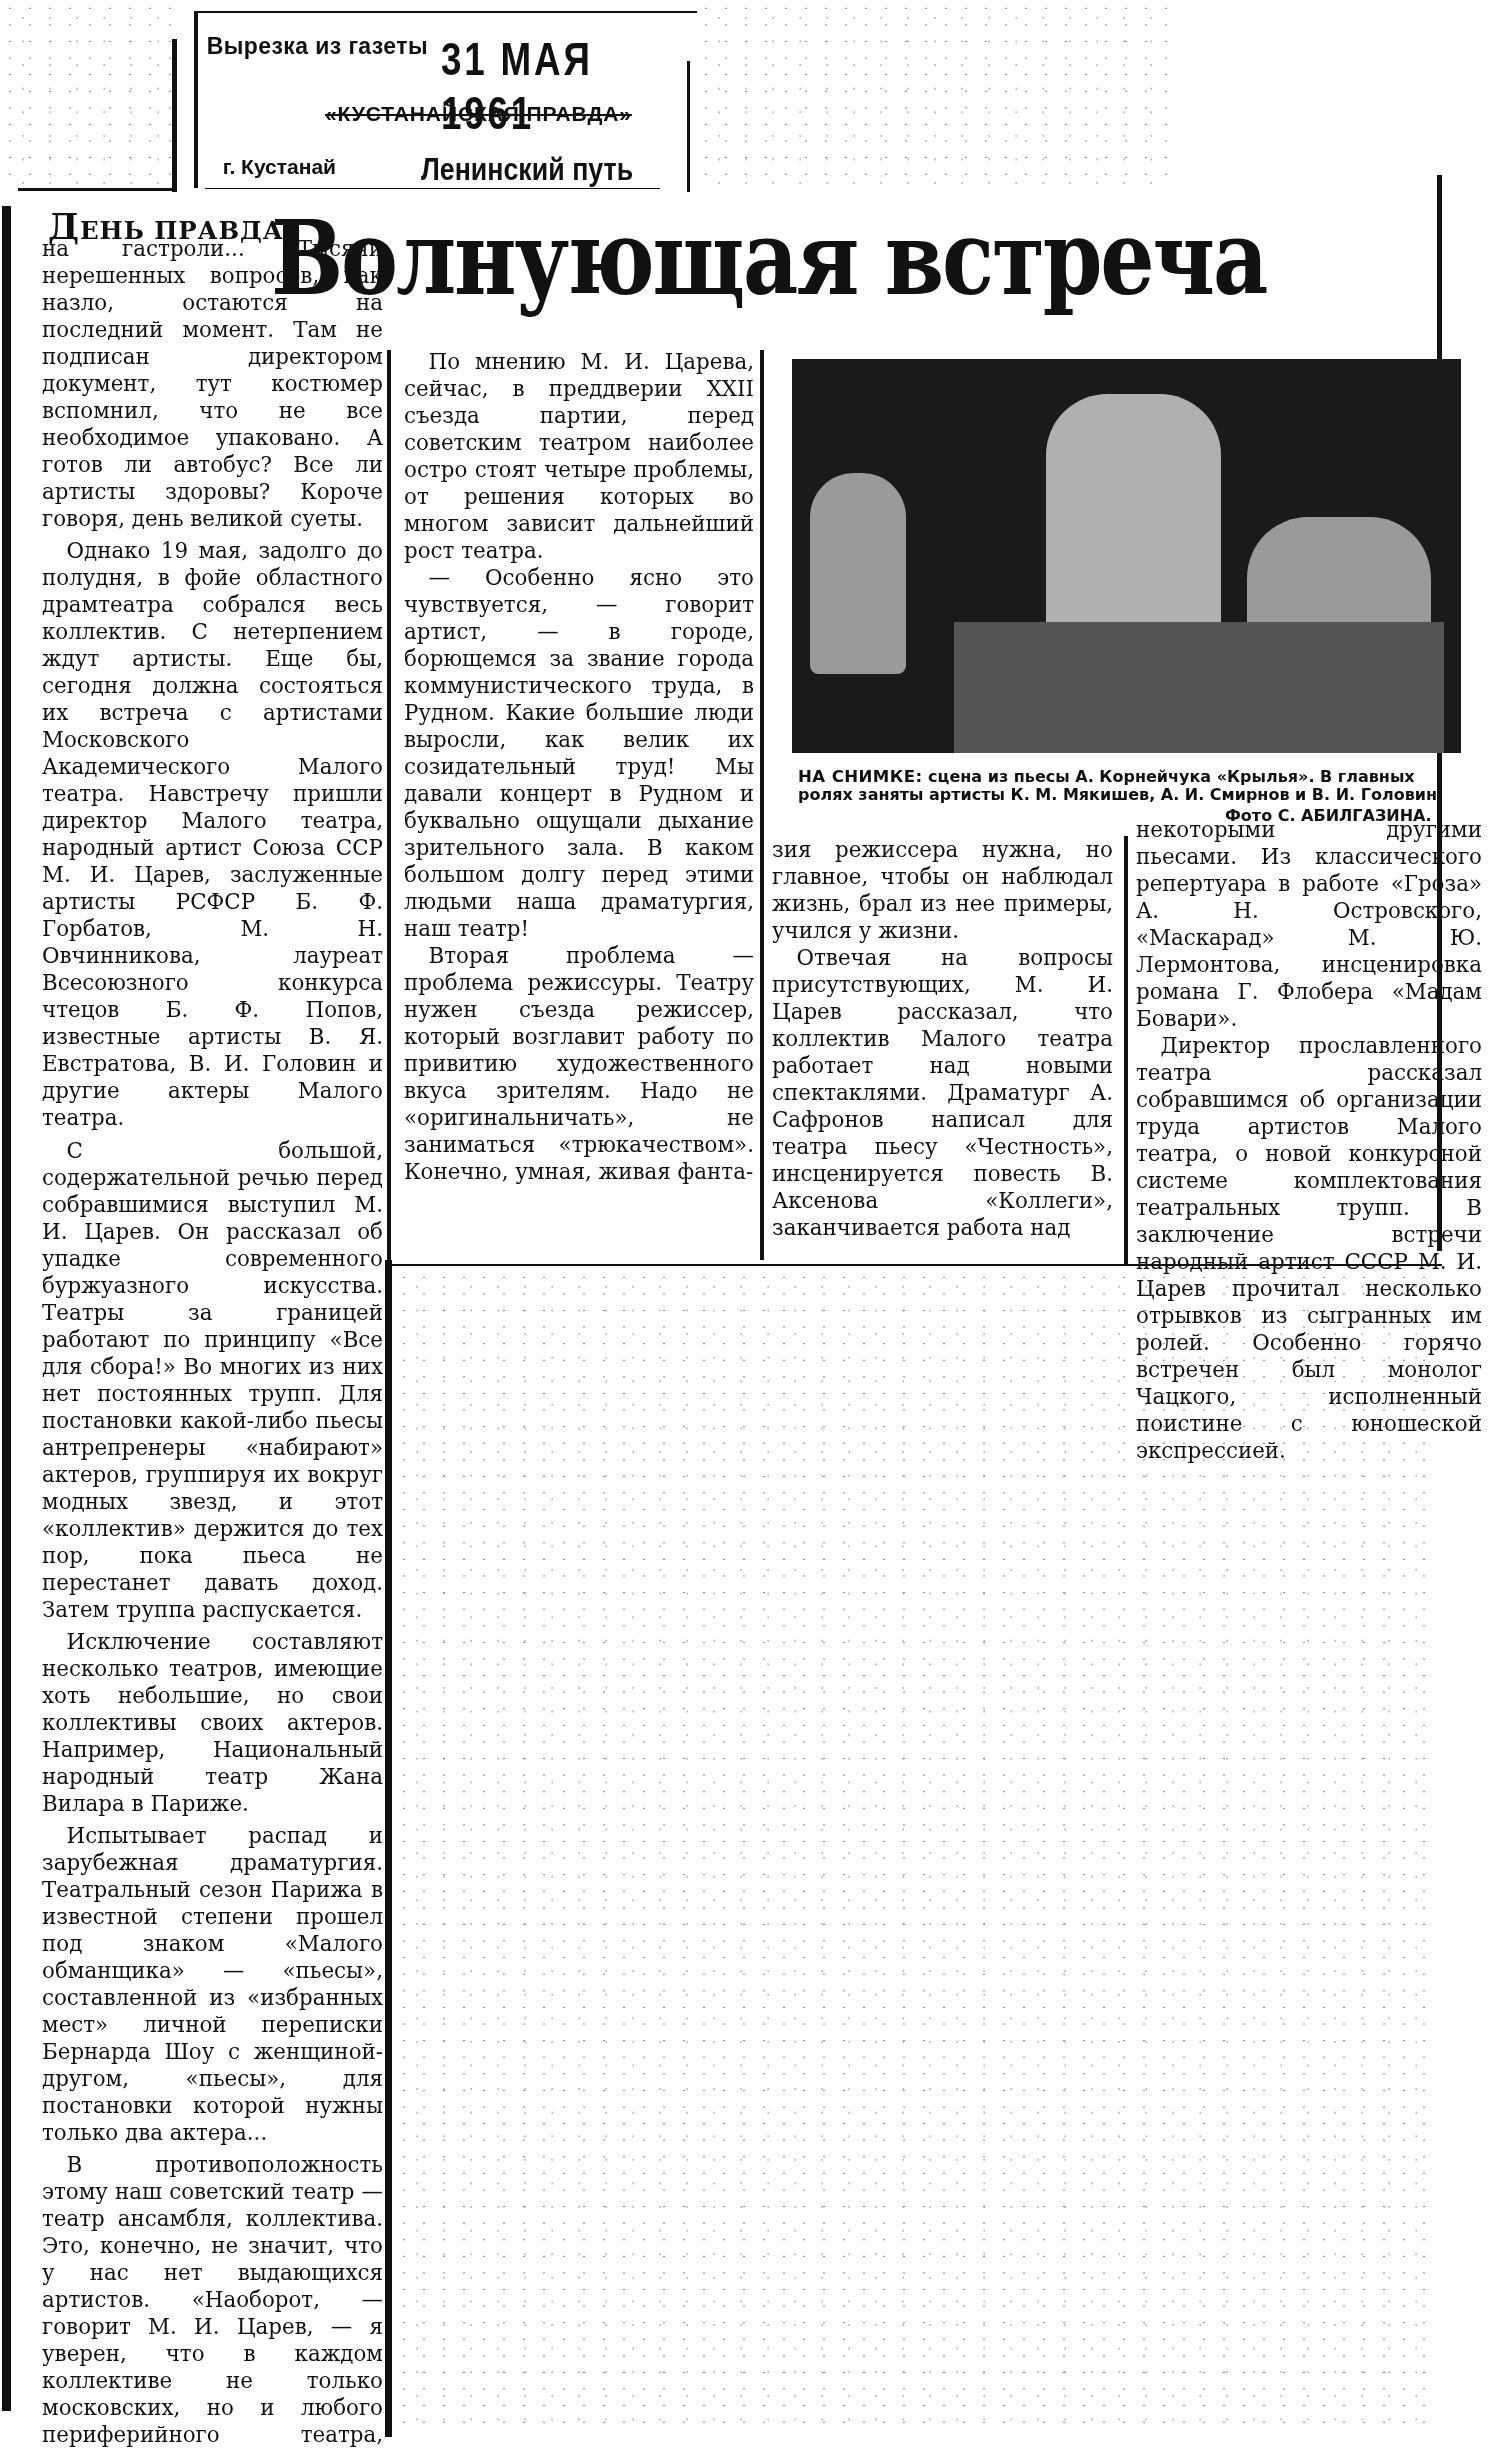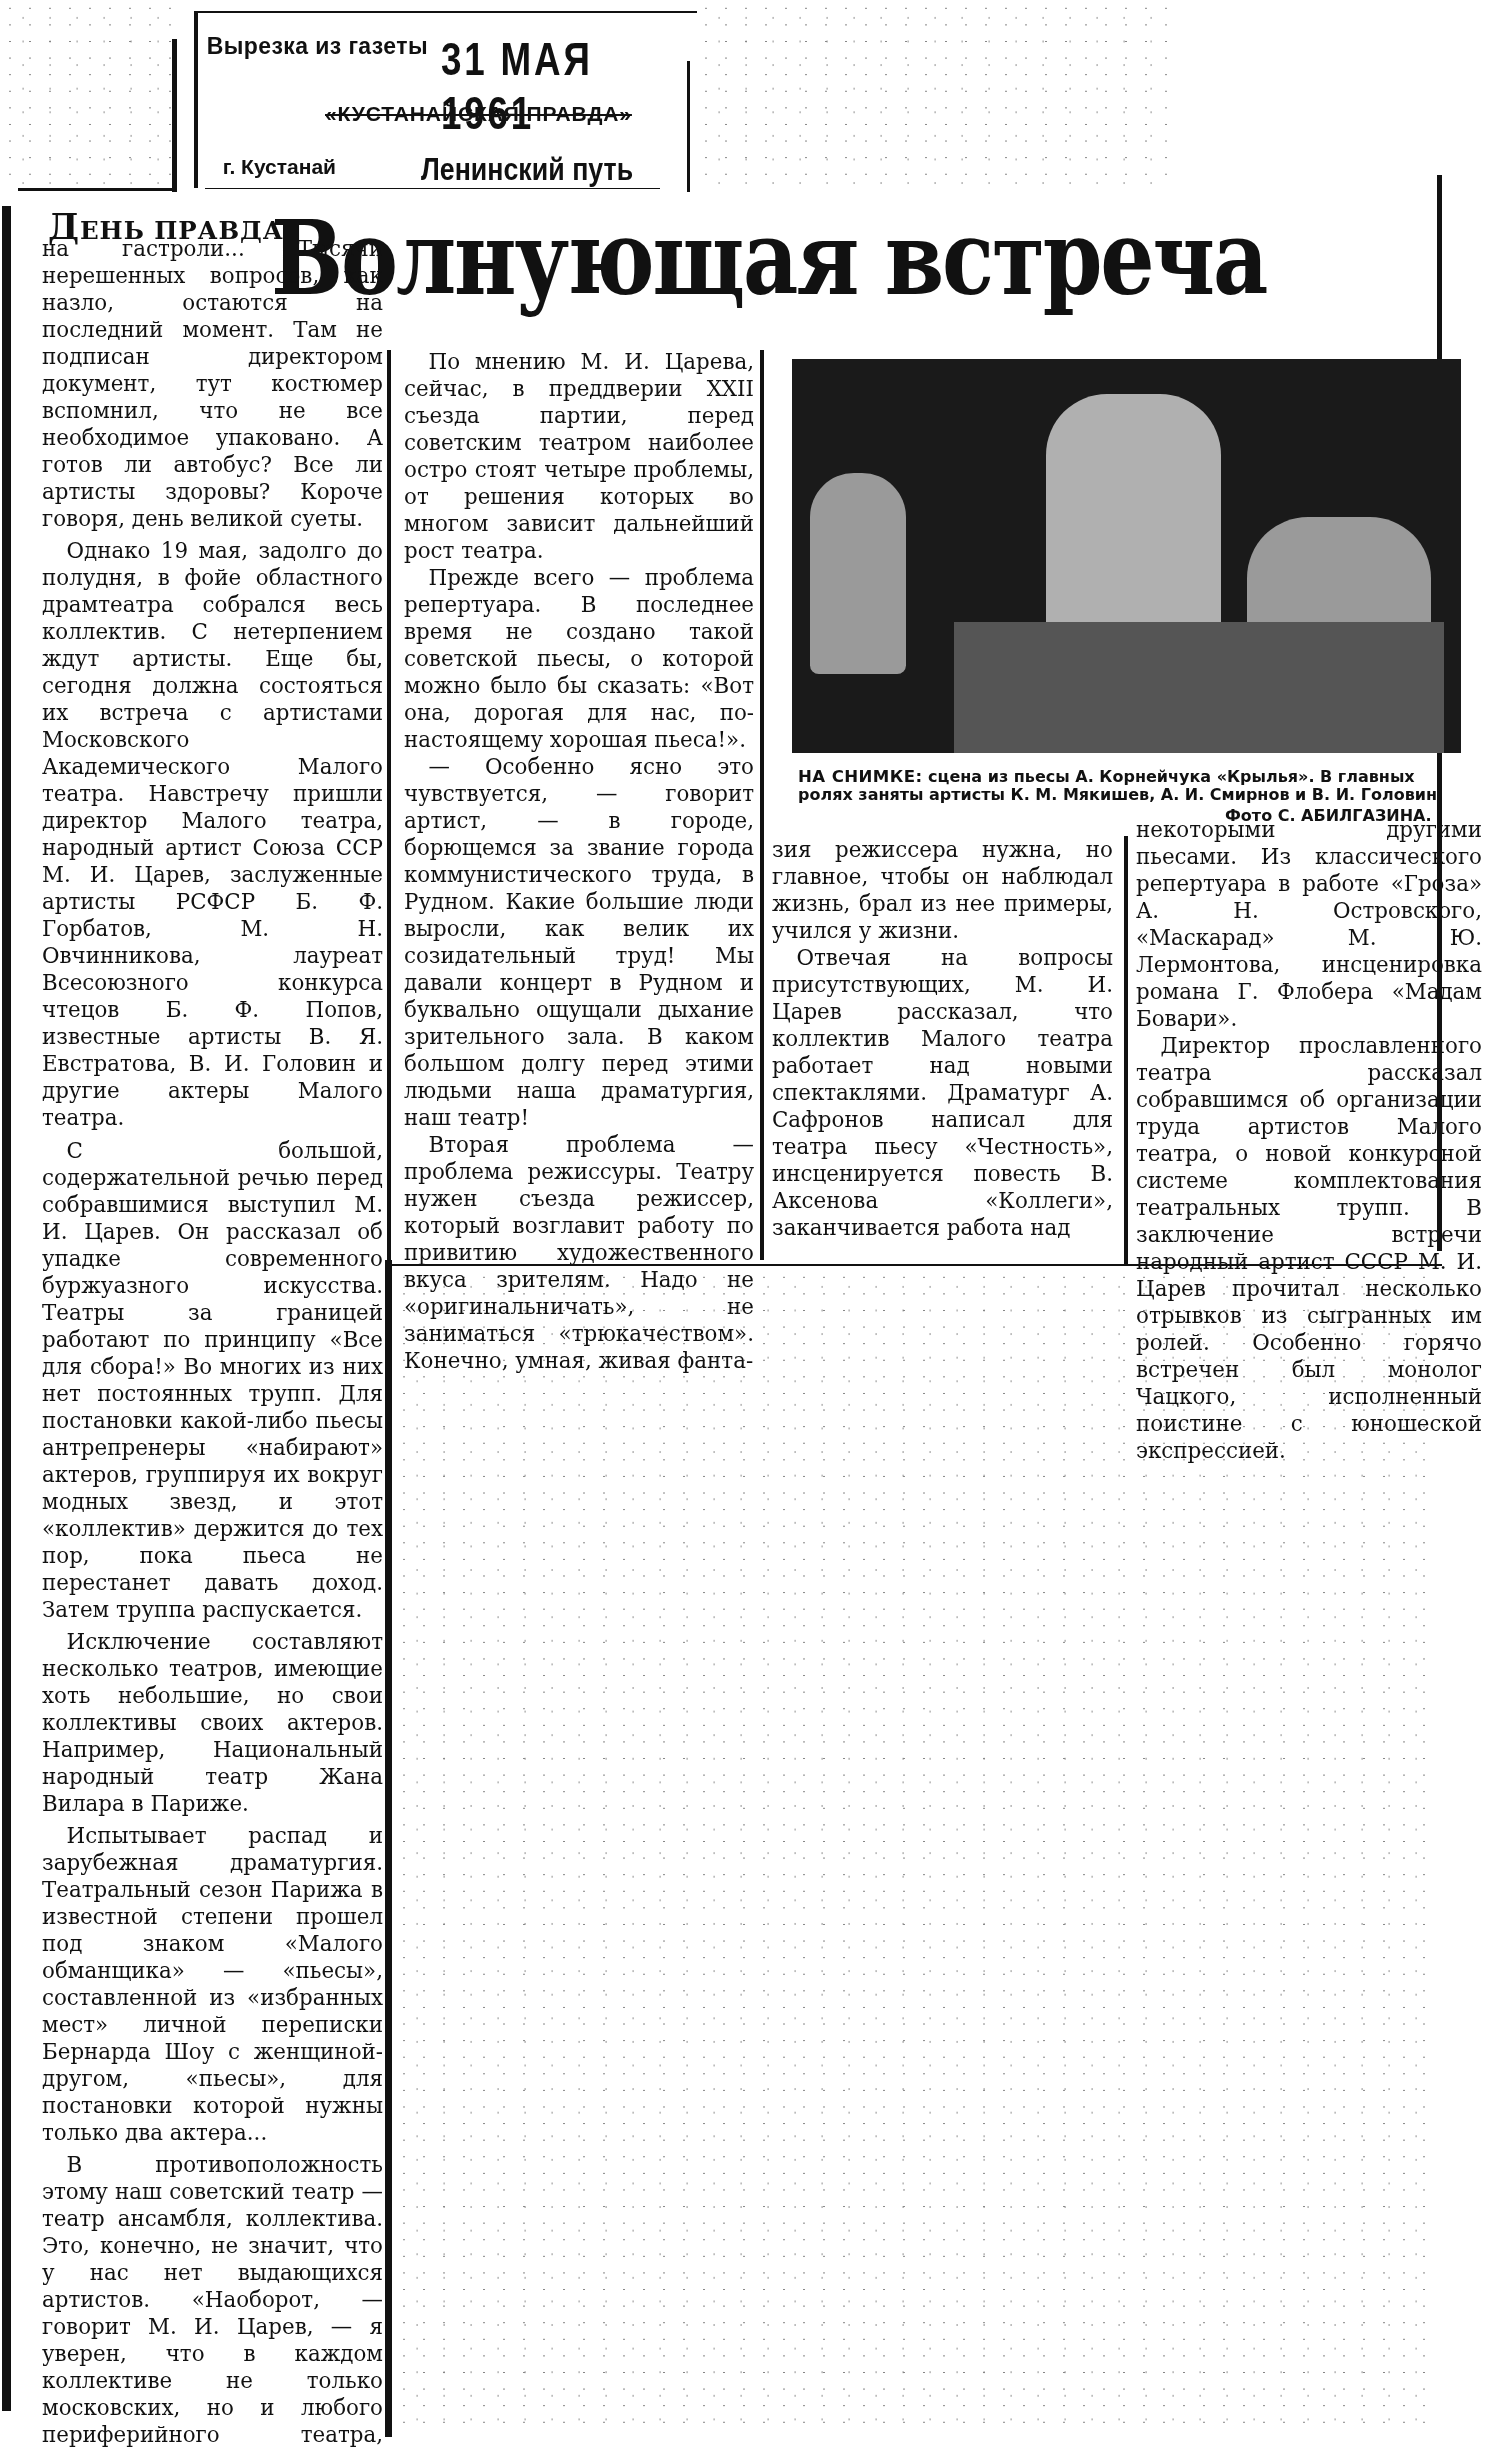--- a/index.html
+++ b/index.html
@@ -84,21 +84,20 @@
   <p>Испытывает распад и зарубежная драматургия. Театральный сезон Парижа в известной степени прошел под знаком «Малого обманщика» — «пьесы», составленной из «избранных мест» личной переписки Бернарда Шоу с женщиной-другом, «пьесы», для постановки которой нужны только два актера...</p>
   <div class="gap"></div>
   <p>В противоположность этому наш советский театр — театр ансамбля, коллектива. Это, конечно, не значит, что у нас нет выдающихся артистов. «Наоборот, — говорит М. И. Царев, — я уверен, что в каждом коллективе не только московских, но и любого периферийного театра, имеются и ансамбли, и очень хорошие дарования».</p>
 
 </div>
 
 <div class="sep-v" style="left:387px;top:350px;height:919px;"></div>
 
 <div class="col" style="left:404px;top:348px;width:350px;">
   <p>По мнению М. И. Царева, сейчас, в преддверии XXII съезда партии, перед советским театром наиболее остро стоят четыре проблемы, от решения которых во многом зависит дальнейший рост театра.</p>
-  <p>Прежде всего — проблема репертуара. В последнее время не создано такой советской пьесы, о которой можно было бы сказать: «Вот она, дорогая для нас, по-настоящему хорошая пьеса!».</p>
   <p>— Особенно ясно это чувствуется, — говорит артист, — в городе, борющемся за звание города коммунистического труда, в Рудном. Какие большие люди выросли, как велик их созидательный труд! Мы давали концерт в Рудном и буквально ощущали дыхание зрительного зала. В каком большом долгу перед этими людьми наша драматургия, наш театр!</p>
   <p>Вторая проблема — проблема режиссуры. Театру нужен съезда режиссер, который возглавит работу по привитию художественного вкуса зрителям. Надо не «оригинальничать», не заниматься «трюкачеством». Конечно, умная, живая фанта-</p>
 </div>
 
 <div class="sep-v" style="left:760px;top:350px;height:910px;"></div>
 
 <div class="photo">
   <div class="fig" style="left:17.5px;top:114px;width:96px;height:201px;border-radius:44px 44px 8.8px 8.8px;"></div>
   <div class="fig" style="left:254px;top:35px;width:175px;height:298px;border-radius:61px 61px 8.8px 8.8px;background:#b0b0b0;"></div>
   <div class="fig" style="left:455px;top:158px;width:184px;height:149px;border-radius:61px 61px 8.8px 8.8px;"></div>

